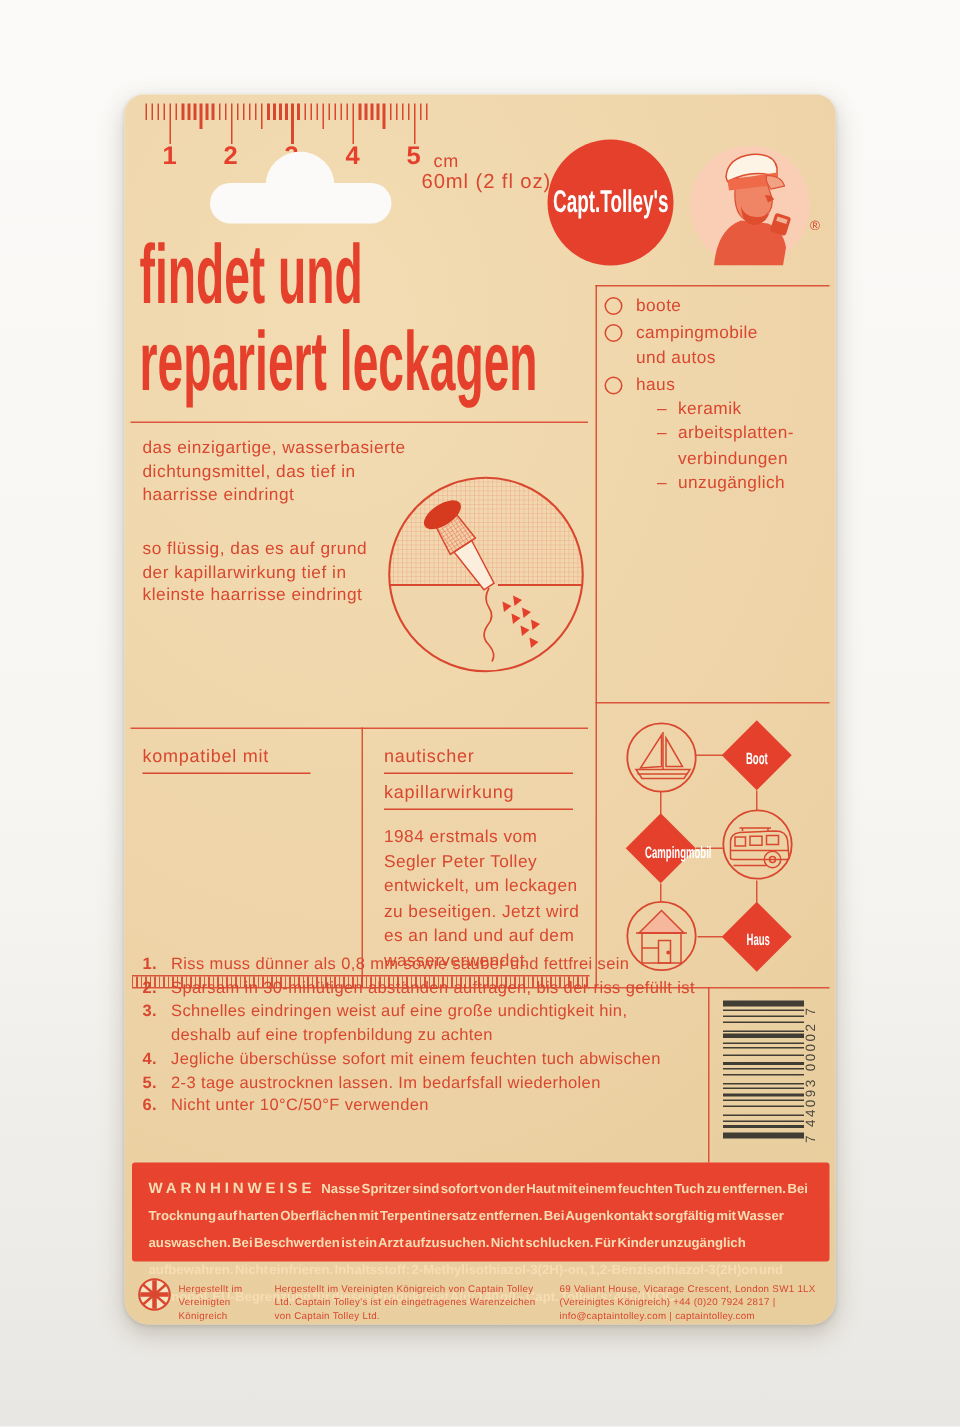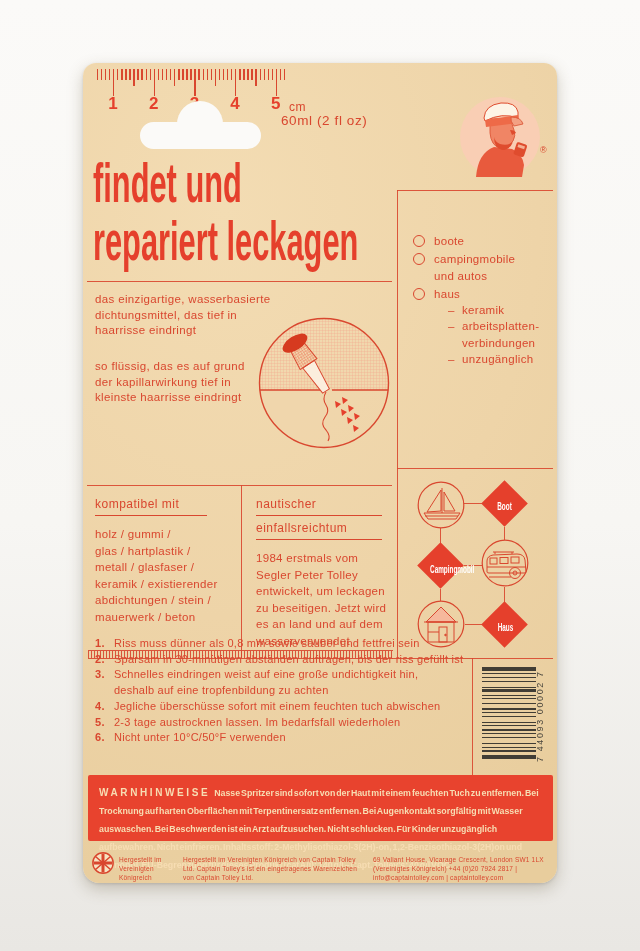--- a/index.html
+++ b/index.html
@@ -35,21 +35,21 @@
   .logo-red span{color:#fff;font-weight:bold;font-size:21px;transform:scaleX(.6);white-space:nowrap;}
   .registered{position:absolute;left:457px;top:82px;font-size:9px;color:var(--ink);}
   
   .headline{position:absolute;left:10px;font-weight:bold;font-size:56px;line-height:56px;
     color:var(--red);transform:scaleX(.55);transform-origin:0 0;white-space:nowrap;}
   
   .p{position:absolute;font-size:11.5px;line-height:15.5px;letter-spacing:.35px;
      color:var(--ink);white-space:pre-line;}
   .pre{white-space:pre-line;}
   
-  .apps{position:absolute;left:330px;top:133px;width:132px;color:var(--ink);margin-top:37px;}
+  .apps{position:absolute;left:320px;top:133px;width:132px;color:var(--ink);}
   .app-group{position:relative;padding-left:21px;margin-bottom:2px;
     font-size:11.5px;line-height:16.3px;letter-spacing:.3px;}
   .ring{position:absolute;left:0;top:2px;width:12px;height:12px;border:1.5px solid var(--ink);
     border-radius:50%;}
   .app-group ul{list-style:none;margin-left:28px;}
   .app-group li{position:relative;}
   .app-group li::before{content:"–";position:absolute;left:-14px;}
   
   .sec-title{font-size:12px;letter-spacing:.5px;color:var(--ink);
     border-bottom:1.2px solid var(--ink);padding-bottom:4px;}
@@ -145,20 +145,23 @@
     </div>
   <span class="ruler-unit">cm</span>
 
   <svg class="abs" style="left:45px;top:38px;" width="145" height="54" viewBox="0 0 145 54">
     <circle cx="72" cy="23" r="23" fill="#fbfaf8"></circle>
     <rect x="12" y="21" width="121" height="27" rx="13.5" fill="#fbfaf8"></rect>
   </svg>
 
   <div class="volume">60ml (2 fl oz)</div>
 
+  <div class="logo-red">
+    <span>Capt.Tolley's</span>
+  </div>
   <svg class="abs" style="left:377px;top:34px;" width="80" height="80" viewBox="0 0 80 80">
     <circle cx="40" cy="40" r="40" fill="#f9ceb4"></circle>
     <path d="M16,80 Q18,56 34,50 L52,52 Q62,56 64,68 L62,80 Z" fill="#e85a3d"></path>
     <path d="M31,22 Q28,38 33,46 Q38,53 46,51 L53,44 Q56,39 54,33 L50,21 Z" fill="#f08565" stroke="#d94f30" stroke-width="0.8"></path>
     <path d="M34,40 Q34,51 42,53 Q50,53 53,45 Q48,49 40,47 Q35,45 34,40 Z" fill="#df4c2e"></path>
     <path d="M50,33 Q55,33 56,36 L52,38 Z" fill="#df4c2e"></path>
     <path d="M24,21 Q25,8 41,6 Q56,5 58,15 L58,21 Q42,15 25,24 Z" fill="#fdf4e6" stroke="#df4c2e" stroke-width="1"></path>
     <path d="M25,23 L58,18 L59,26 L26,30 Z" fill="#ee6a48"></path>
     <path d="M51,20 Q61,20 63,27 L54,29 Q50,24 51,20 Z" fill="#f3a183" stroke="#d94f30" stroke-width="0.8"></path>
     <g transform="rotate(18 60 52)">
@@ -238,31 +241,25 @@
         <li class="pre">unzugänglich</li>
       </ul>
     </div>
   </div>
 
   <div class="line" style="left:4px;top:422px;width:305px;height:1.3px;"></div>
   <div class="line" style="left:158px;top:422px;width:1.3px;height:173px;"></div>
 
   <div class="abs" style="left:12px;top:434px;width:134px;">
     <div class="sec-title" style="width:112px;">kompatibel mit</div>
-    <div class="compat-txt">holz / gummi /
-glas / hartplastik /
-metall / glasfaser /
-keramik / existierender
-abdichtungen / stein /
-mauerwerk / beton</div>
   </div>
 
   <div class="abs" style="left:173px;top:434px;width:134px;">
     <div class="sec-title" style="width:126px;">nautischer</div>
-    <div class="sec-title" style="width:126px;margin-top:5px;">einfallsreichtum</div>
+    <div class="sec-title" style="width:126px;margin-top:5px;">kapillarwirkung</div>
     <div class="herit-txt">1984 erstmals vom
 Segler Peter Tolley
 entwickelt, um leckagen
 zu beseitigen. Jetzt wird
 es an land und auf dem
 wasserverwendet</div>
   </div>
 
   <svg class="abs" style="left:334px;top:418px;" width="48" height="48" viewBox="0 0 48 48">
     <circle cx="24" cy="24" r="22.8" fill="none" stroke="#d9472f" stroke-width="1.2"></circle>

